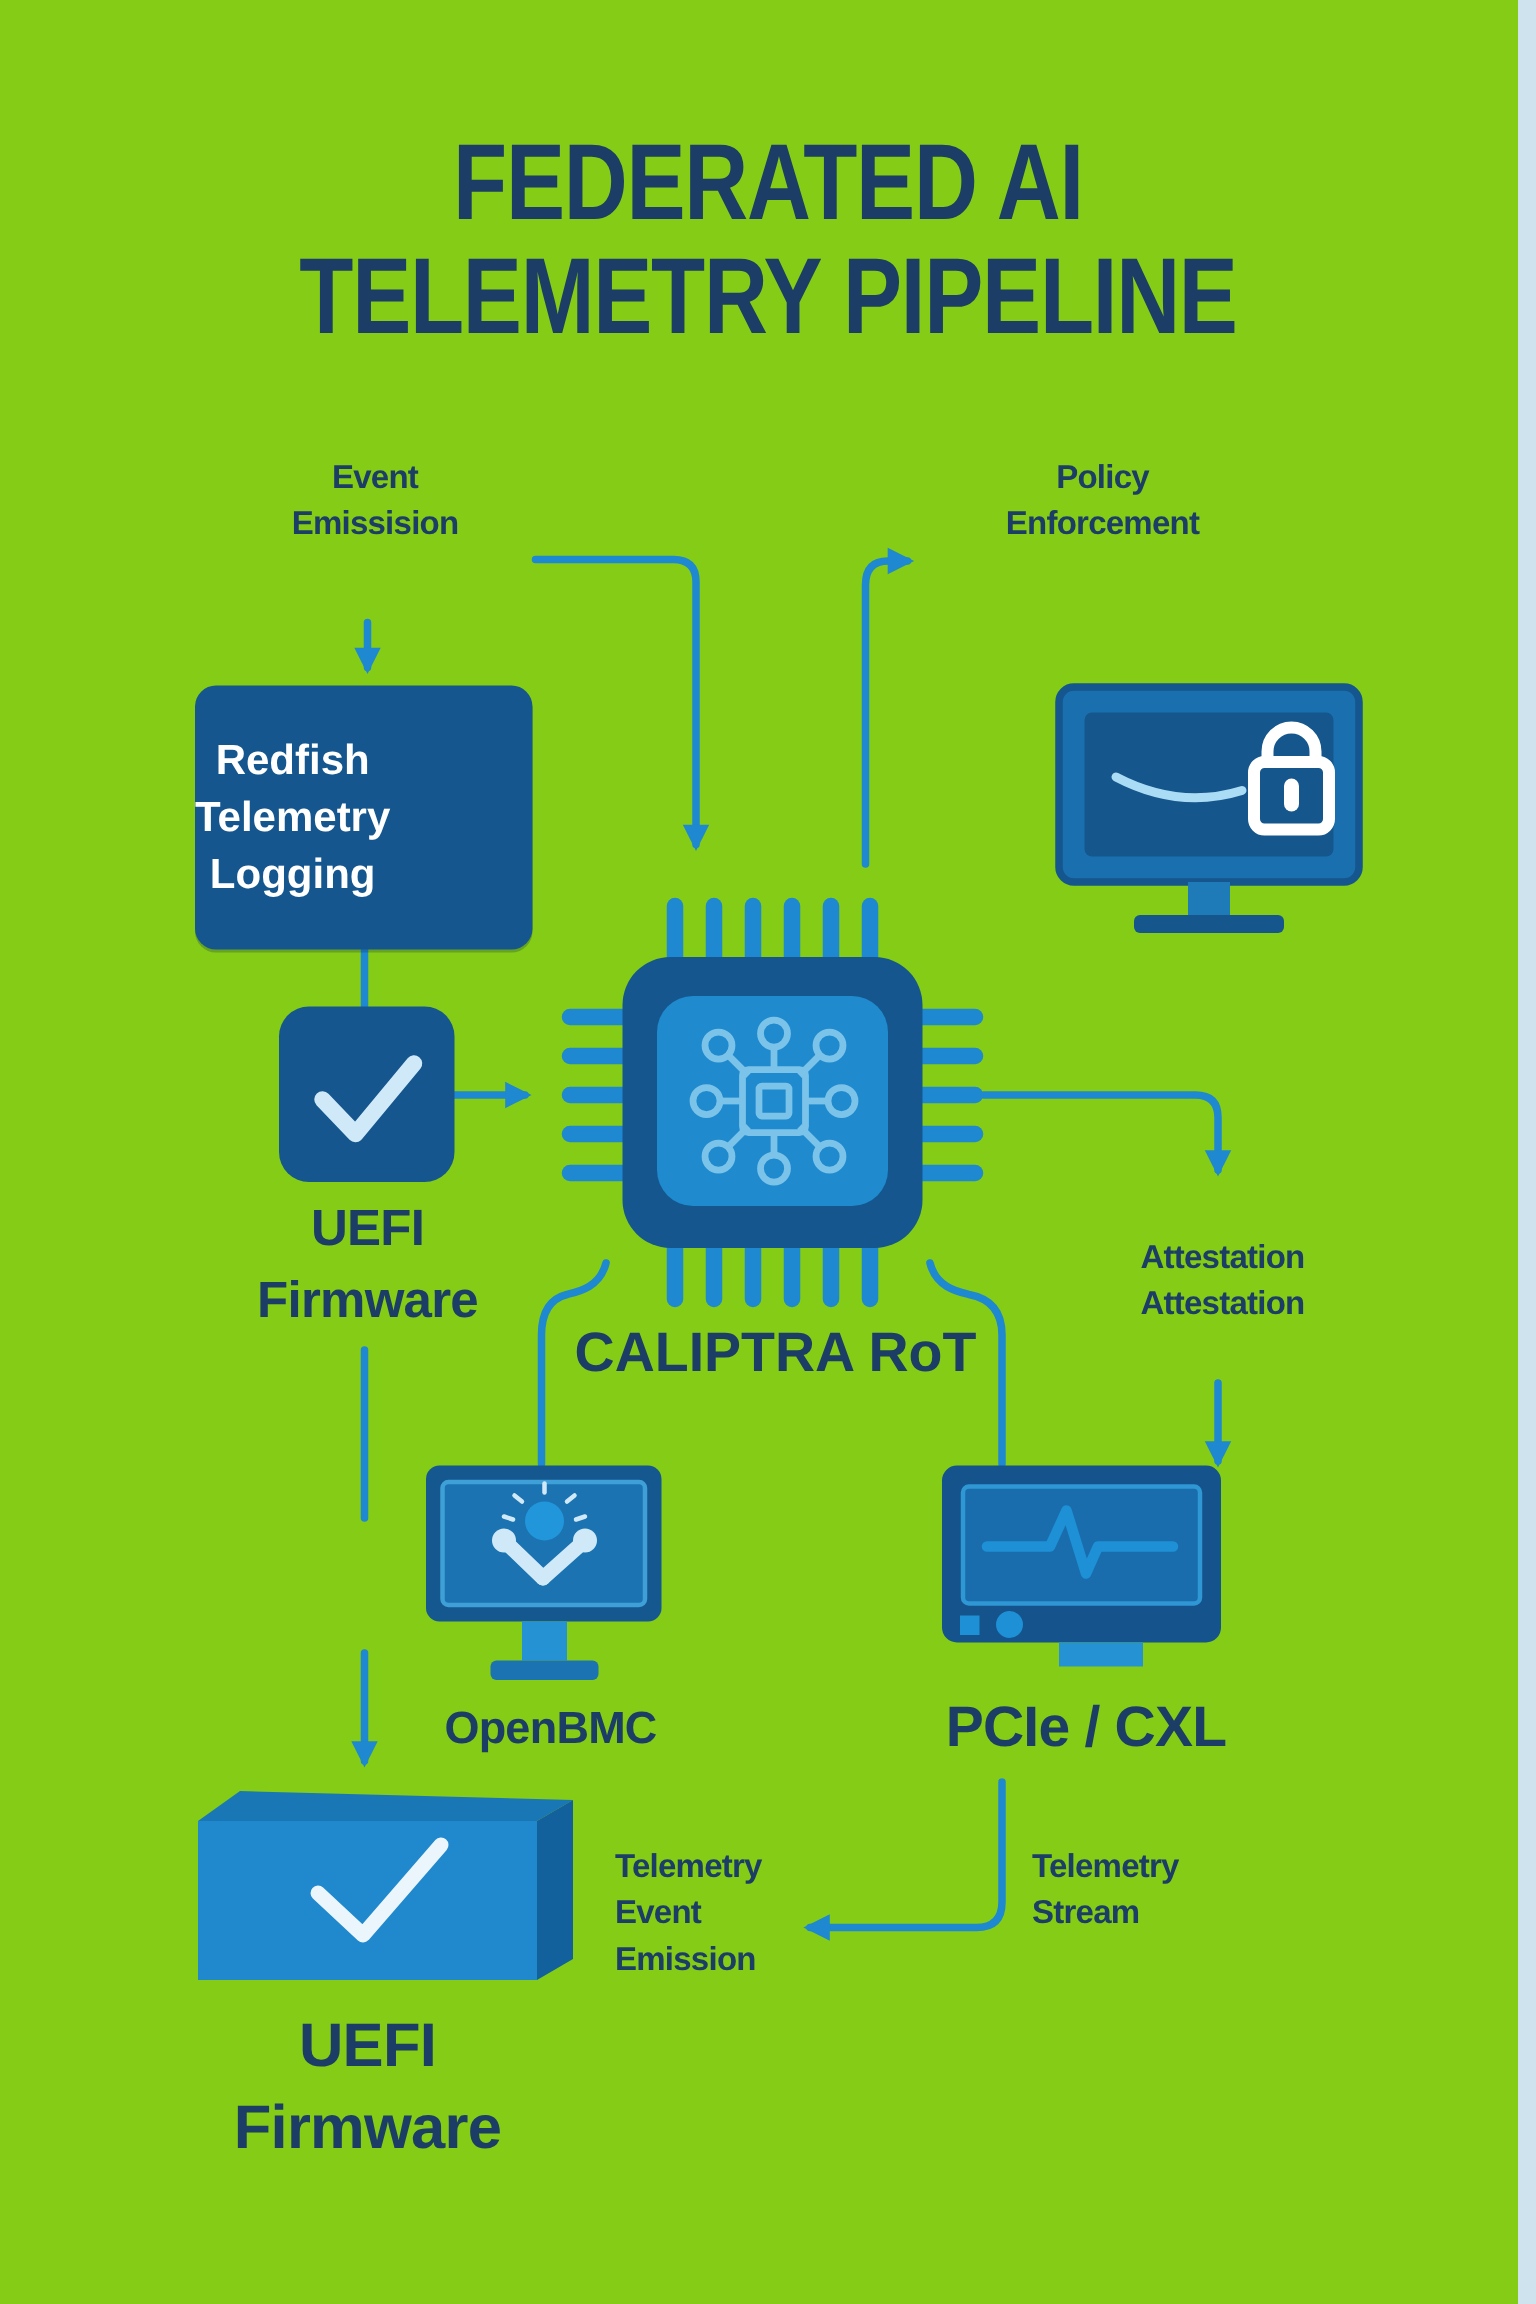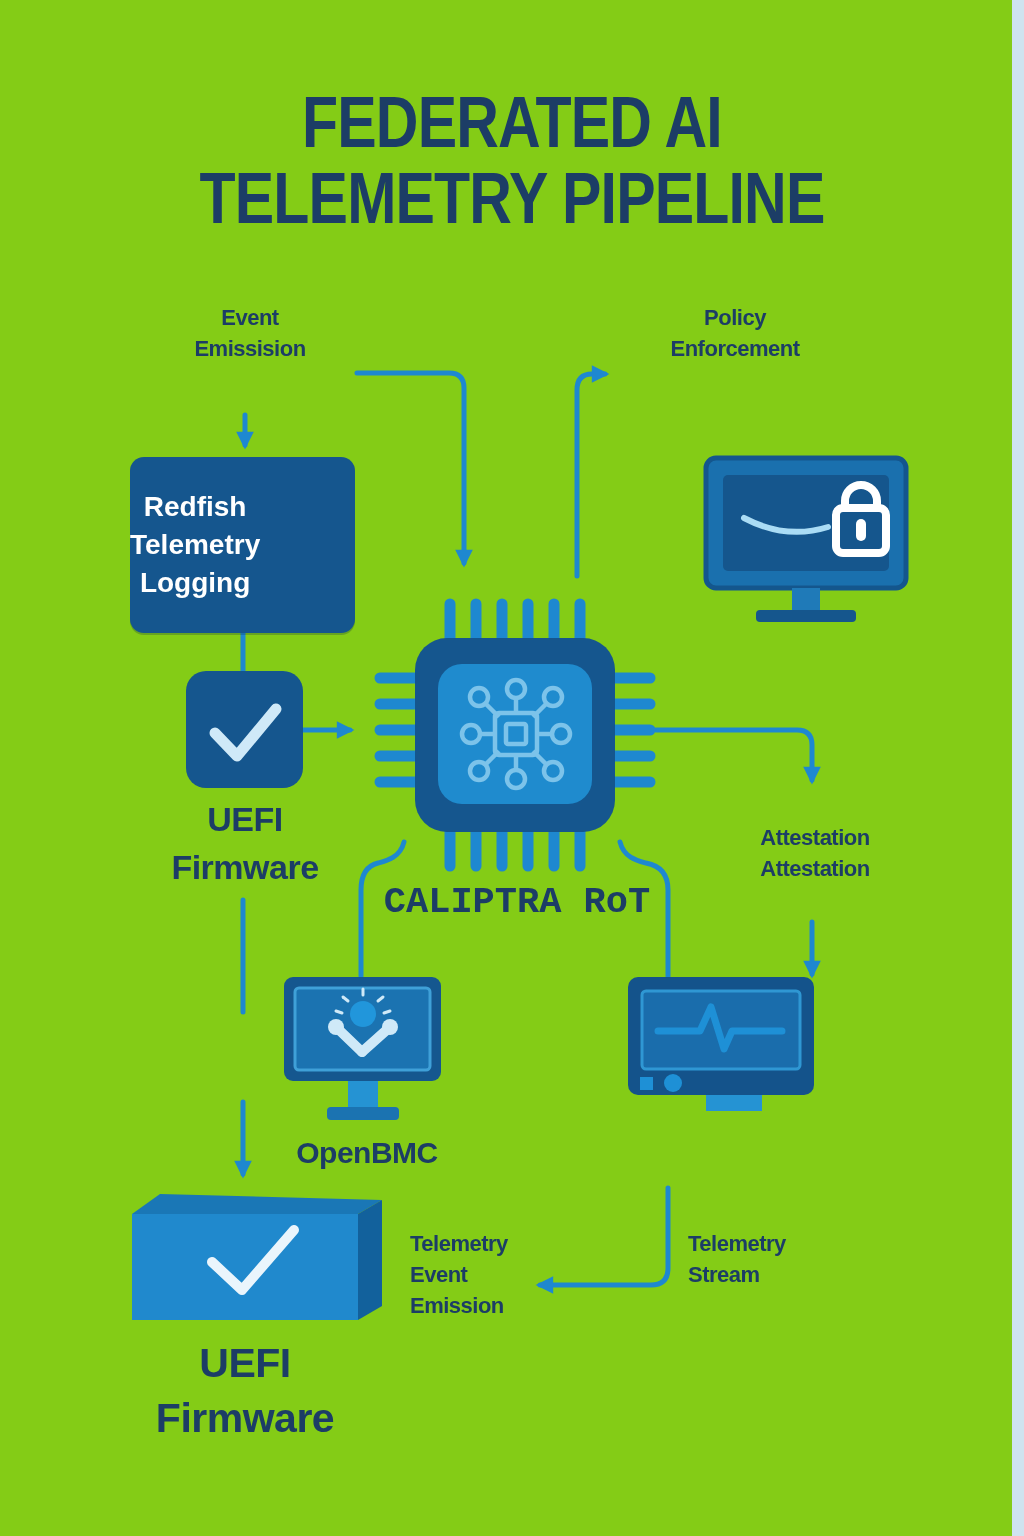--- a/index.html
+++ b/index.html
@@ -16,21 +16,21 @@
     font-weight:700;font-size:72px;line-height:1.06;letter-spacing:-1px;
     transform:scaleX(0.82);transform-origin:512px 0;
   }
   .lbl{font-weight:700;letter-spacing:-0.5px;}
   .center{text-align:center;}
   .leftal{text-align:left;}
   .s31{font-size:22px;line-height:1.42;}
   .s32{font-size:32px;line-height:1.38;}
   .s33{font-size:30px;line-height:1.3;}
   .s34{font-size:34px;line-height:1.4;}
-  .s37{font-size:37px;line-height:1.2;font-family:Liberation Mono, monospace;}
+  .s37{font-size:37px;line-height:1.2;}
   .s38{font-size:38px;line-height:1.2;}
   .s41{font-size:41px;line-height:1.35;}
   .redfish-box{
     left:130px;top:457px;width:225px;height:176px;border-radius:14px;
     background:#15568e;display:flex;align-items:center;justify-content:flex-start;
     text-align:center;color:#ffffff;font-weight:700;font-size:28px;line-height:1.36;
     box-shadow:0 2px 0 rgba(10,40,70,.25);
   }
   .check-box{
     left:186px;top:671px;width:117px;height:117px;border-radius:20px;
@@ -199,20 +199,23 @@
 
   <svg class="abs" style="left:624px;top:973px;" width="196" height="146" viewBox="0 0 196 146" xmlns="http://www.w3.org/2000/svg">
     <rect x="4" y="4" width="186" height="118" rx="10" fill="#14538b"></rect>
     <rect x="18" y="18" width="158" height="78" rx="4" fill="#1a6dac" stroke="#2f97d3" stroke-width="3"></rect>
     <path d="M34,58 H76 L87,34 L100,76 L108,58 H158" stroke="#1e90d6" stroke-width="7" fill="none" stroke-linecap="round" stroke-linejoin="round"></path>
     <rect x="16" y="104" width="13" height="13" fill="#1e90d6"></rect>
     <circle cx="49" cy="110" r="9" fill="#1e90d6"></circle>
     <rect x="82" y="122" width="56" height="16" fill="#2593d3"></rect>
   </svg>
 
+  <div class="abs lbl s38 center" style="left:614px;top:1130px;width:220px;">
+    <div>PCIe / CXL</div>
+  </div>
 
   <svg class="abs" style="left:126px;top:1186px;" width="262" height="142" viewBox="0 0 262 142" xmlns="http://www.w3.org/2000/svg">
     <polygon points="6,28 34,8 256,14 232,28" fill="#1a77b6"></polygon>
     <polygon points="232,28 256,14 256,120 232,134" fill="#12619c"></polygon>
     <rect x="6" y="28" width="226" height="106" fill="#2089cd"></rect>
     <path d="M86,76 L116,104 L168,44" stroke="#eaf5fc" stroke-width="10" fill="none" stroke-linecap="round" stroke-linejoin="round"></path>
   </svg>
 
   <div class="abs lbl s41 center" style="left:135px;top:1336px;width:220px;">
     <div>UEFI</div>

